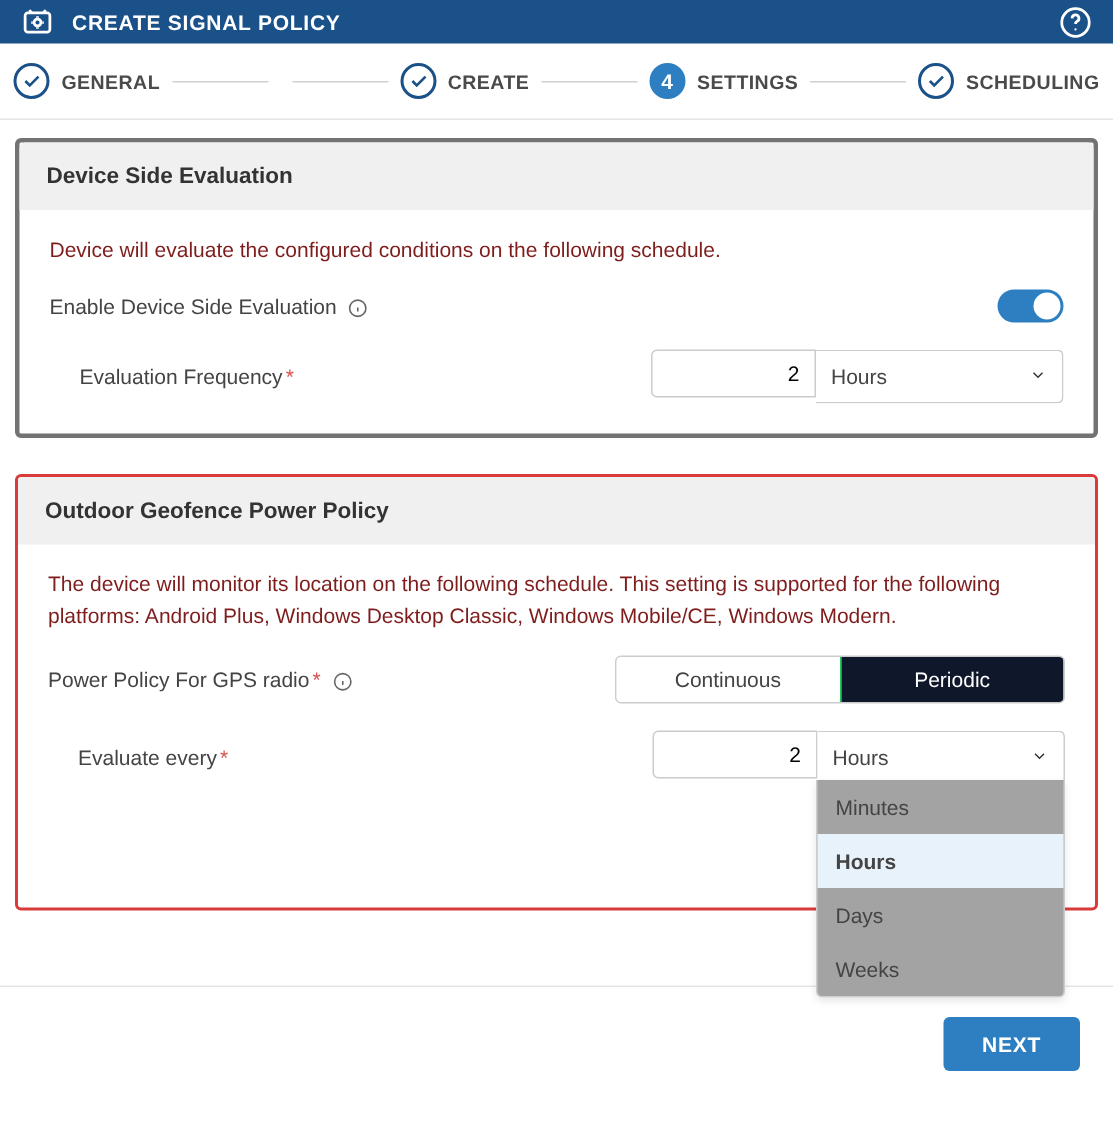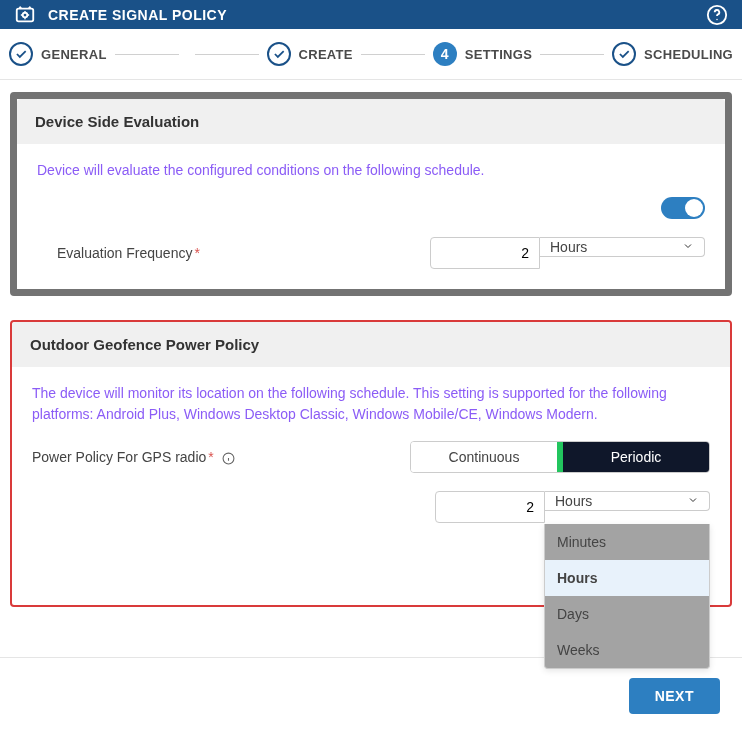--- a/index.html
+++ b/index.html
@@ -12,45 +12,45 @@
   
   .stepper { display: flex; align-items: center; padding: 13px 9px; border-bottom: 1px solid #e5e5e5; }
   .step { display: flex; align-items: center; }
   .step .circle { width: 24px; height: 24px; border-radius: 50%; display: flex; align-items: center; justify-content: center; }
   .step .circle.done { border: 2px solid #1a5188; color: #1a5188; }
   .step .circle.active { background: #2d7fc1; color: #fff; font-weight: 600; }
   .step .label { margin-left: 8px; font-size: 13px; font-weight: 600; color: #4a4a4a; letter-spacing: 0.3px; }
   .line { height: 1px; background: #d0d0d0; flex: 1; margin: 0 8px; min-width: 20px; }
   
   .page { padding: 6px 10px 8px 10px; }
-  .section { border: 7px solid #737373; border-radius: 4px; margin-top: 6px; overflow: visible; position: relative; background:#fff;}
+  .section { border: 3px solid #737373; border-radius: 4px; margin-top: 6px; overflow: visible; position: relative; background:#fff;}
   .section-header { background: #f0f0f0; padding: 14px 18px; font-size: 15px; font-weight: 600; color: #333; border-radius: 4px 4px 0 0;}
   .section-body { padding: 16px 20px 20px 20px; font-size: 14px; color: #444; }
-  .section-body .desc { margin-bottom: 16px; line-height: 1.5; color: #8b5cf6;}
+  .section-body .desc { margin-bottom: 16px; line-height: 1.5; color: #7f1d1d;}
   .row { display: flex; align-items: center; margin-top: 4px; }
   .row .label { flex: 0 0 auto; width: 280px;}
   .row .label.indent { padding-left: 20px; }
   .req { color: #d9534f; margin-left: 2px;}
   .info-icon { display:inline-flex; vertical-align: middle; margin-left:4px; color:#666;}
   
   .toggle { width: 44px; height: 22px; background: #2d7fc1; border-radius: 11px; position: relative; margin-left: auto; cursor: pointer;}
   .toggle .knob { position: absolute; right: 2px; top: 2px; width: 18px; height: 18px; background: #fff; border-radius: 50%; }
   
   .field-group { display:flex; margin-left:auto; }
   input[type=text].num { width: 110px; height: 32px; border: 1px solid #ccc; border-radius: 4px 0 0 4px; padding: 0 10px; text-align: right; font-size: 14px; outline:none;}
-  .select { border: 1px solid #ccc; border-left: none; border-radius: 0 4px 4px 0; height: 20px; width: 165px; display:flex; align-items:center; padding: 0 10px; position:relative; cursor:pointer; background:#fff;}
+  .select { border: 1px solid #ccc; border-left: none; border-radius: 0 4px 4px 0; height: 36px; width: 165px; display:flex; align-items:center; padding: 0 10px; position:relative; cursor:pointer; background:#fff;}
   .select .chev { margin-left:auto; color:#333;}
   .dropdown { position:absolute; top: 32px; left: -1px; right: -1px; border:1px solid #ccc; border-top:none; background:#a3a3a3; border-radius:0 0 4px 4px; box-shadow: 0 2px 6px rgba(0,0,0,0.1); z-index:10;}
   .dropdown .opt { padding: 10px 12px; cursor:pointer;}
   .dropdown .opt.selected { background:#e8f2fb; font-weight:600;}
   
   .segmented { display:flex; margin-left:auto; border:1px solid #ccc; border-radius:4px; overflow:hidden; width:300px;}
   .segmented .seg { flex:1; text-align:center; padding:7px 0; cursor:pointer; font-size:14px; color:#444; background:#fff;}
   .segmented .seg.active { background:#0f172a; color:#fff; border-right:none;}
-  .segmented .seg:first-child { border-right:6px solid #22c55e;}
+  .segmented .seg:first-child { border-right:1px solid #22c55e;}
   
   .section.highlight { border: 2px solid #d93a3a; }
   
   .footer { border-top:1px solid #e5e5e5; padding: 20px 22px; display:flex; align-items:center; margin-top:42px;}
   .footer .spacer { flex:1;}
   .footer .btn-primary { background:#2d7fc1; color:#fff; border:none; border-radius:4px; padding: 10px 26px; font-size:14px; font-weight:600; letter-spacing:0.5px; cursor:pointer;}
 </style>
 </head>
 <body>
 
@@ -109,20 +109,29 @@
   </div>
 </div>
 
 <div class="page">
 
   <div class="section">
     <div class="section-header">Device Side Evaluation</div>
     <div class="section-body">
       <div class="desc">Device will evaluate the configured conditions on the following schedule.</div>
       <div class="row">
+        <span class="label">
+          <span>Enable Device Side Evaluation</span>
+          <span class="info-icon">
+            <svg width="13" height="13" viewBox="0 0 24 24" fill="none" stroke="#666" stroke-width="2">
+                <circle cx="12" cy="12" r="10"></circle>
+                <path d="M12 8h.01M11 12h1v4"></path>
+              </svg>
+          </span>
+        </span>
         <div class="toggle">
           <div class="knob"></div>
         </div>
       </div>
       <div class="row" style="margin-top:18px;gap:32px;">
         <span class="label indent">
           <span>Evaluation Frequency</span><span class="req">*</span>
         </span>
         <div class="field-group">
           <input type="text" class="num" value="2" style="">
@@ -152,20 +161,23 @@
                 <path d="M12 8h.01M11 12h1v4"></path>
               </svg>
           </span>
         </span>
         <div class="segmented">
           <div class="seg">Continuous</div>
           <div class="seg active">Periodic</div>
         </div>
       </div>
       <div class="row" style="margin-top:18px;">
+        <span class="label indent">
+          <span>Evaluate every</span><span class="req">*</span>
+        </span>
         <div class="field-group">
           <input type="text" class="num" value="2" style="">
           <div class="select">
             <span>Hours</span>
             <span class="chev">
               <svg width="12" height="12" viewBox="0 0 24 24" fill="none" stroke="#333" stroke-width="2">
                   <path d="M6 9l6 6 6-6"></path>
                 </svg>
             </span>
             <div class="dropdown">

